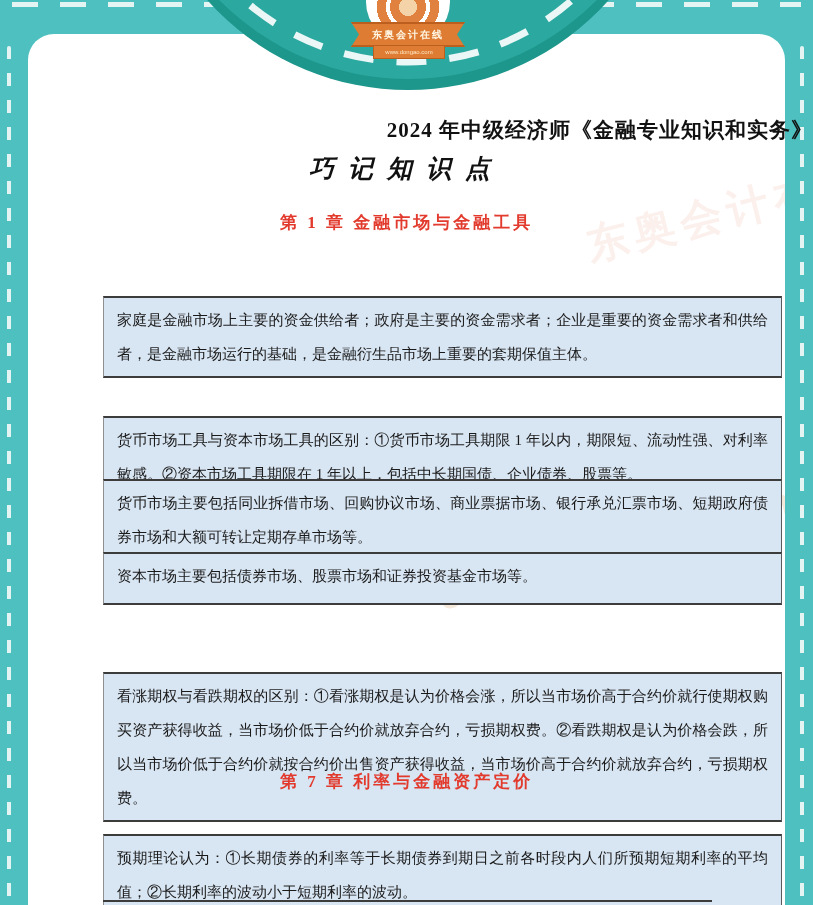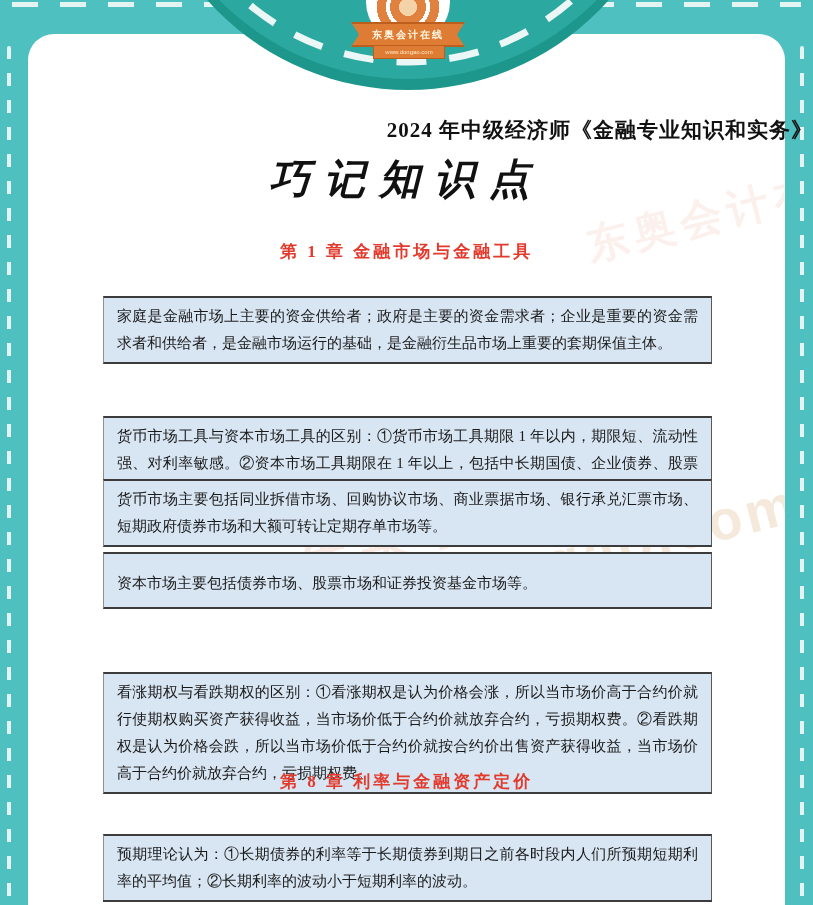--- a/index.html
+++ b/index.html
@@ -41,32 +41,32 @@
       font-family:"Liberation Sans","DejaVu Sans",sans-serif;font-weight:bold;}
   .wm-a{left:265px;top:425px;}
   .wm-a .wm-cn{font-size:58px;letter-spacing:10px;color:rgba(228,148,122,0.20);}
   .wm-a .wm-en{font-size:56px;letter-spacing:4px;color:rgba(214,176,124,0.28);margin-left:130px;margin-top:-6px;}
   .wm-b{left:555px;top:150px;font-size:42px;letter-spacing:6px;color:rgba(228,148,122,0.14);}
 
   
   .title{position:absolute;left:0;right:0;top:116px;text-align:right;z-index:4;
          font-size:21px;font-weight:bold;color:#111;letter-spacing:1px;}
   .subtitle{position:absolute;left:0;right:0;top:152px;text-align:center;z-index:4;
-            font-size:41px;font-weight:900;font-style:italic;color:#111;letter-spacing:14px;}
+            font-size:25px;font-weight:900;font-style:italic;color:#111;letter-spacing:14px;}
   .chapter{position:absolute;left:0;right:0;text-align:center;z-index:4;
            font-size:17px;font-weight:bold;color:#E23B2E;letter-spacing:3px;}
-  .ch1{top:240px;font-family:Liberation Serif, serif;} .ch2{top:770px;}
+  .ch1{top:211px;font-family:Liberation Serif, serif;} .ch2{top:770px;}
 
-  .kbox{position:absolute;left:103px;width:609px;box-sizing:border-box;z-index:4;
+  .kbox{position:absolute;left:103px;width:679px;box-sizing:border-box;z-index:4;
         background:#D8E5F2;
         border-top:2px solid #3C3C3C;border-bottom:2px solid #3C3C3C;
         border-left:1px solid #8F8F8F;border-right:1px solid #5A5A5A;
-        padding:5px 13px;font-size:15px;line-height:27px;color:#1A1A1A;
+        padding:5px 13px;font-size:15px;line-height:34px;color:#1A1A1A;
         text-align:justify;text-justify:inter-ideograph;}
-  .b1{top:296px;} .b2{top:383px;margin-top:33px;} .b3{top:463px;margin-top:16px;} .b4{top:552px;padding-top:16px;padding-bottom:10px;}
+  .b1{top:296px;} .b2{top:383px;margin-top:33px;} .b3{top:463px;margin-top:16px;} .b4{top:552px;padding-top:5px;padding-bottom:10px;}
   .b5{top:672px;} .b6{top:834px;}
   .cutline{position:absolute;left:103px;width:609px;top:900px;height:0;
            border-top:2px solid #3C3C3C;z-index:4;}
 </style>
 </head>
 <body>
 
 <div id="page">
 
   <div class="sheet">
@@ -99,19 +99,19 @@
   <div class="subtitle">巧记知识点</div>
 
   <div class="chapter ch1">第 1 章 金融市场与金融工具</div>
 
   <div class="kbox b1">家庭是金融市场上主要的资金供给者；政府是主要的资金需求者；企业是重要的资金需求者和供给者，是金融市场运行的基础，是金融衍生品市场上重要的套期保值主体。</div>
   <div class="kbox b2">货币市场工具与资本市场工具的区别：①货币市场工具期限 1 年以内，期限短、流动性强、对利率敏感。②资本市场工具期限在 1 年以上，包括中长期国债、企业债券、股票等。</div>
   <div class="kbox b3">货币市场主要包括同业拆借市场、回购协议市场、商业票据市场、银行承兑汇票市场、短期政府债券市场和大额可转让定期存单市场等。</div>
   <div class="kbox b4">资本市场主要包括债券市场、股票市场和证券投资基金市场等。</div>
   <div class="kbox b5">看涨期权与看跌期权的区别：①看涨期权是认为价格会涨，所以当市场价高于合约价就行使期权购买资产获得收益，当市场价低于合约价就放弃合约，亏损期权费。②看跌期权是认为价格会跌，所以当市场价低于合约价就按合约价出售资产获得收益，当市场价高于合约价就放弃合约，亏损期权费。</div>
 
-  <div class="chapter ch2">第 8 章 利率与金融资产定价</div>
+  <div class="chapter ch2">第 7 章 利率与金融资产定价</div>
 
   <div class="kbox b6">预期理论认为：①长期债券的利率等于长期债券到期日之前各时段内人们所预期短期利率的平均值；②长期利率的波动小于短期利率的波动。</div>
 
   <div class="cutline"></div>
 
 </div>
 
 </body></html>

